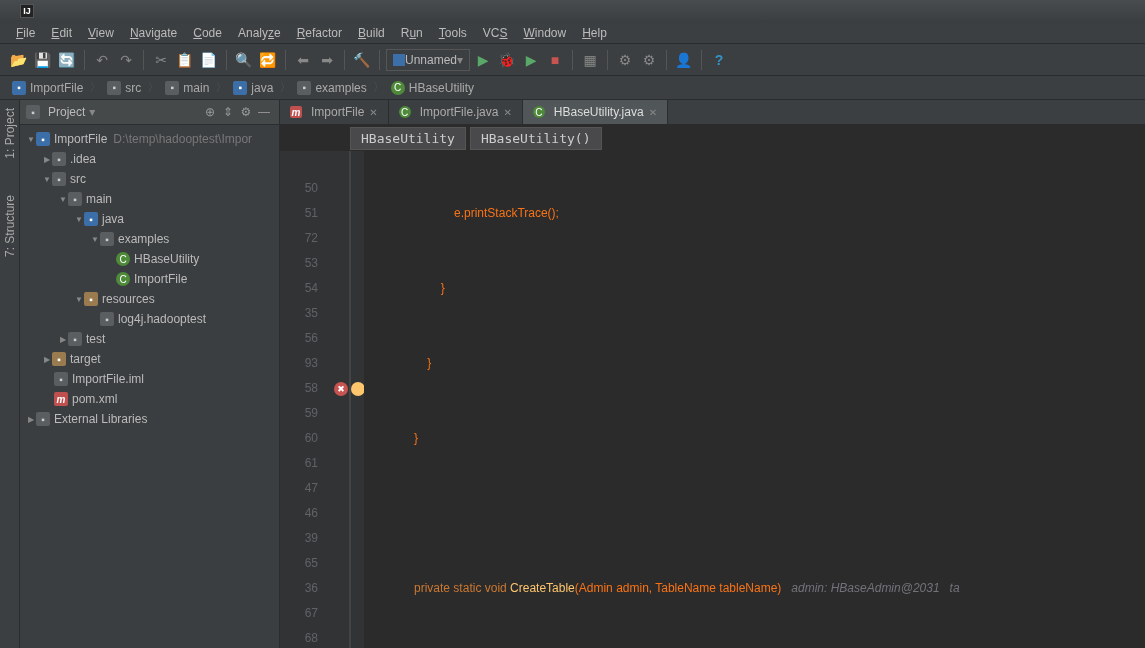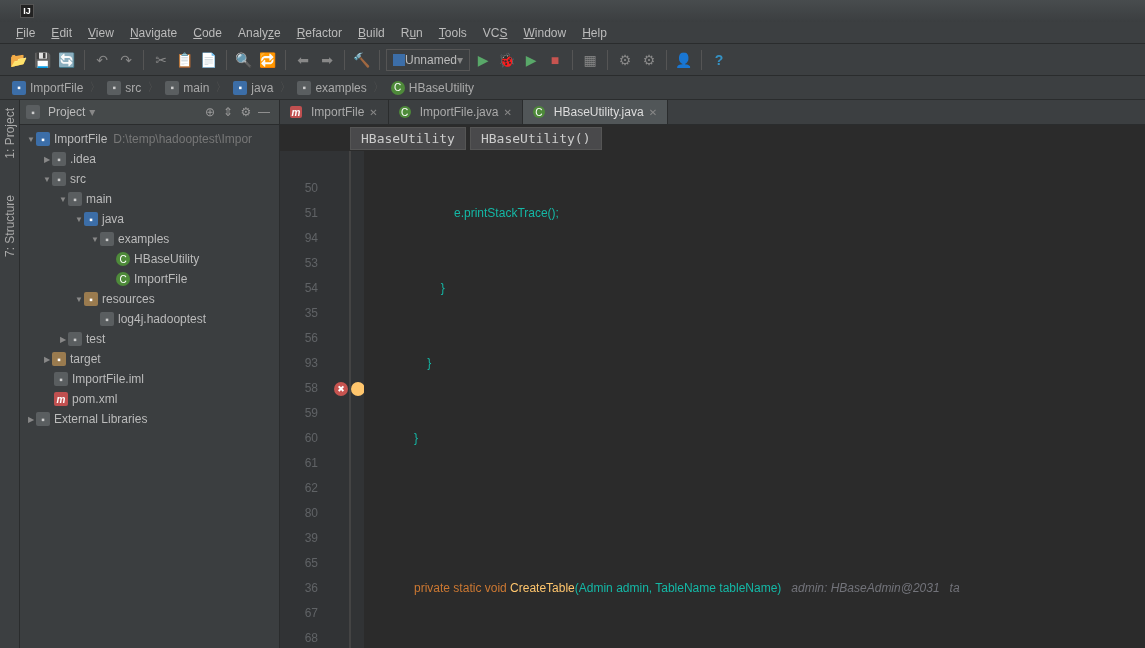--- a/index.html
+++ b/index.html
@@ -44,21 +44,21 @@
 .breadcrumb2 { height: 26px; display: flex; align-items: center; padding-left: 70px; gap: 4px; background: #2b2b2b; }
 .bcitem { background: #49494b; color: #ccc; padding: 3px 10px; font-family: "Consolas", monospace; font-size: 13px; border: 1px solid #555; }
 .code-area { flex: 1; display: flex; overflow: hidden; font-family: "Consolas","Courier New",monospace; font-size: 14px; }
 .gutter { width: 52px; background: #313335; text-align: right; color: #606366; padding-right: 14px; line-height: 25px; position:relative; }
 .gutter .ln { height: 25px; position:relative; }
 .gutter-icons { width: 18px; background:#313335; border-right:1px solid #444; position:relative; }
 .gutter-icons .err { position:absolute; width:14px; height:14px; border-radius:50%; background:#c75450; left:2px; display:flex; align-items:center; justify-content:center; color:#fff; font-size:9px; }
 .code { flex: 1; background: #2b2b2b; line-height: 25px; white-space: pre; overflow:hidden; position:relative; }
 .code .line { height: 25px; padding-left: 10px; }
 .kw { color: #cc7832; }
-.id { color: #14b8a6; }
+.id { color: #f97316; }
 .hint { color: #72737a; font-style: italic; }
 .method { color: #ffc66d; }
 .bulb { position:absolute; width:14px; height:14px; background:#ffc66d; border-radius:50%; }
 .foldbar { width:14px; background:#313335; border-left:1px solid #444; position:relative; }
 </style>
 </head>
 <body>
 
 <div class="title-bar">
   <span class="icon">IJ</span>
@@ -265,32 +265,32 @@
     </div>
     <div class="breadcrumb2">
       <span class="bcitem">HBaseUtility</span>
       <span class="bcitem">HBaseUtility()</span>
     </div>
     <div class="code-area">
       <div class="gutter">
         <div class="ln"></div>
         <div class="ln">50</div>
         <div class="ln">51</div>
-        <div class="ln">94</div>
+        <div class="ln">72</div>
         <div class="ln">53</div>
         <div class="ln">54</div>
         <div class="ln">35</div>
         <div class="ln">56</div>
         <div class="ln">93</div>
         <div class="ln">58</div>
         <div class="ln">59</div>
         <div class="ln">60</div>
         <div class="ln">61</div>
-        <div class="ln">62</div>
-        <div class="ln">80</div>
+        <div class="ln">47</div>
+        <div class="ln">46</div>
         <div class="ln">39</div>
         <div class="ln">65</div>
         <div class="ln">36</div>
         <div class="ln">67</div>
         <div class="ln">68</div>
       </div>
       <div class="gutter-icons">
         <div class="err" style="top:231px;">✖</div>
       </div>
       <div class="foldbar">

